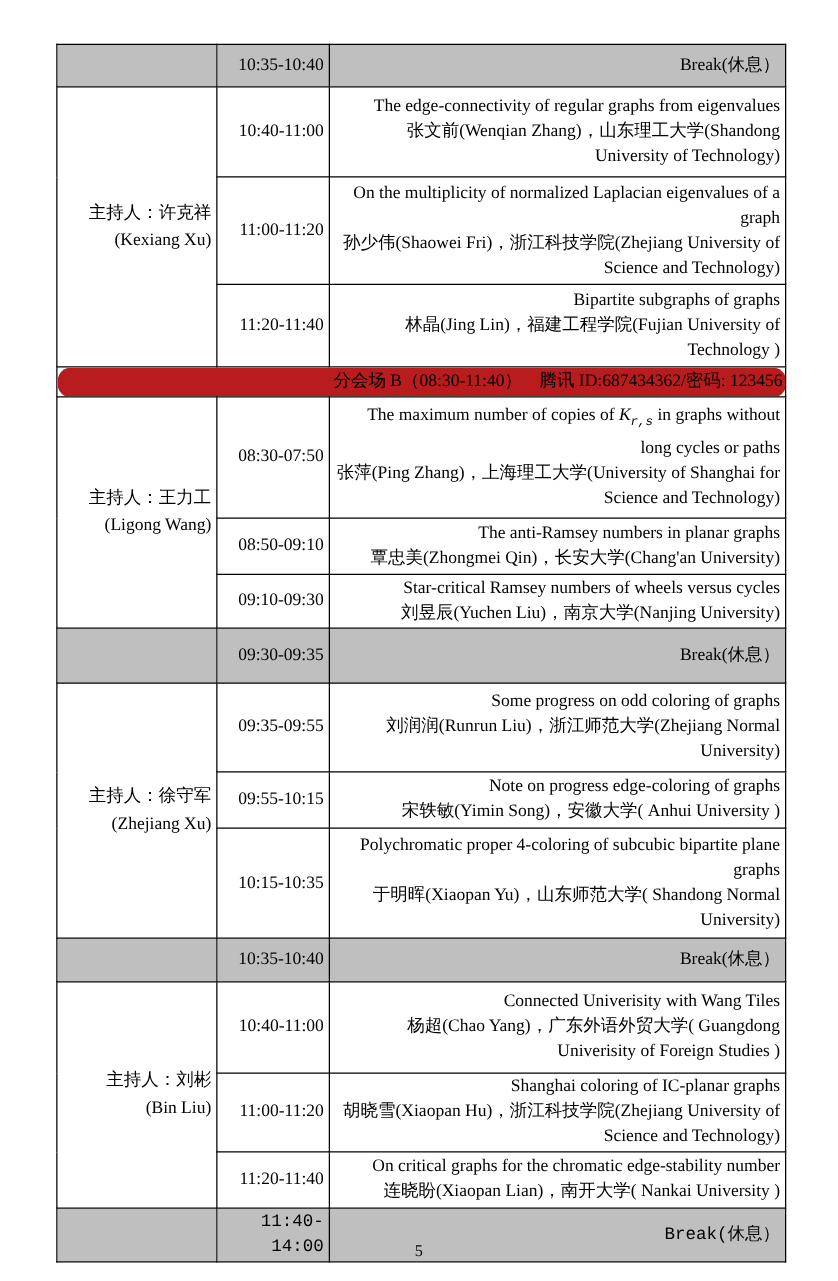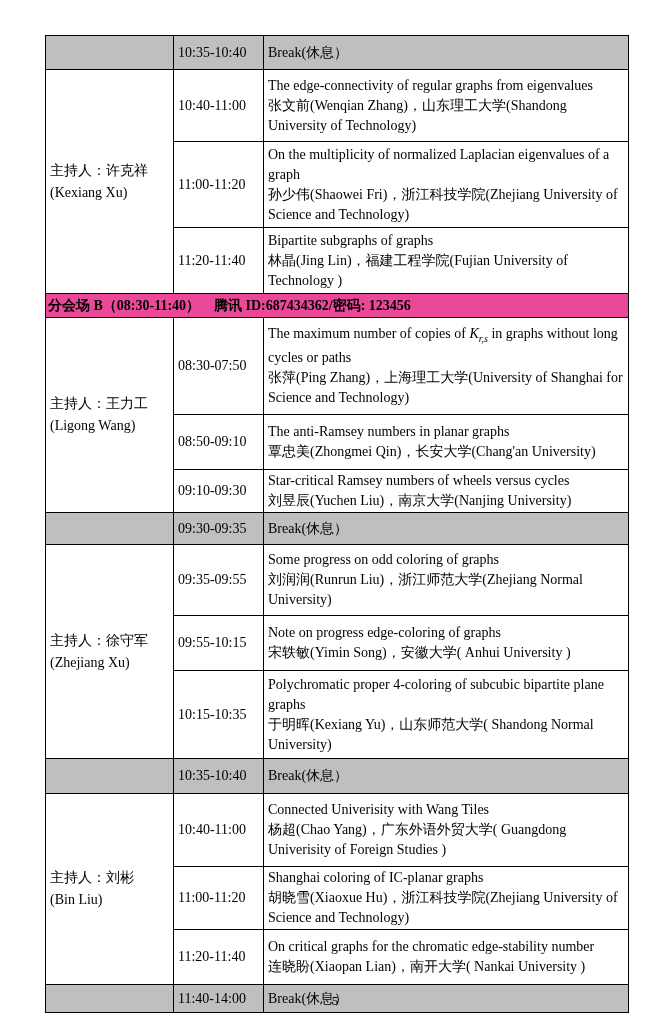--- a/index.html
+++ b/index.html
@@ -24,42 +24,43 @@
     border-collapse: collapse;
     table-layout: fixed;
   }
   col.c-chair   { width: 128px; }
   col.c-time    { width: 90px;  }
   col.c-content { width: 365px; }
   td {
     border: 1px solid #000000;
     font-size: 14px;
     line-height: 20px;
-    text-align: left;
+    text-align: right;
     vertical-align: middle;
     padding: 1px 4px;
     overflow: hidden;
     word-wrap: break-word;
   }
   tr.break-row td { background: #bfbfbf; }
   tr.banner-row td {
-    background: #ec4899;
-    font-weight: bold;
+    background: #b91c1c;
+    font-weight: normal;
     padding: 1px 2px;
     white-space: pre-wrap;
+    border-radius: 11px;
   }
   .authors .b { font-weight: normal; }
   .mvar { font-style: italic; font-family: "Liberation Serif", "DejaVu Serif", serif; }
-  .msub { font-style: italic; font-size: 10px; }
+  .msub { font-style: italic; font-size: 10px; font-family: Liberation Mono, monospace; }
   .chair-cell div { line-height: 22px; }
   .rh34 { height: 34px; } .rh72 { height: 72px; } .rh86 { height: 86px; }
   .rh66 { height: 66px; } .rh24 { height: 24px; } .rh97 { height: 97px; }
-  .rh45 { height: 55px; } .rh42 { height: 42px; } .rh36 { height: 32px; }
+  .rh45 { height: 45px; } .rh42 { height: 42px; } .rh36 { height: 44px; }
   .rh71 { height: 71px; } .rh88 { height: 88px; } .rh35 { height: 35px; }
-  .rh73 { height: 73px; } .rh63 { height: 63px; } .rh40 { height: 28px; }
+  .rh73 { height: 73px; } .rh63 { height: 63px; } .rh40 { height: 28px; font-family: Liberation Mono, monospace; }
   .page-number {
     position: absolute;
     left: 0;
     right: 0;
     top: 993px;
     text-align: center;
     font-size: 13px;
     line-height: 16px;
   }
 </style>
@@ -158,21 +159,21 @@
       <td>09:55-10:15</td>
       <td>
         <div class="title">Note on progress edge-coloring of graphs</div>
         <div class="authors"><span class="b">宋轶敏(Yimin Song)</span><span>，安徽大学( Anhui University )</span></div>
       </td>
     </tr>
     <tr class="rh88">
       <td>10:15-10:35</td>
       <td>
         <div class="title">Polychromatic proper 4-coloring of subcubic bipartite plane graphs</div>
-        <div class="authors"><span class="b">于明晖(Kexiang Yu)</span><span>，山东师范大学( Shandong Normal University)</span></div>
+        <div class="authors"><span class="b">于明晖(Xiaopan Yu)</span><span>，山东师范大学( Shandong Normal University)</span></div>
       </td>
     </tr>
 
     <tr class="break-row rh35">
       <td></td>
       <td>10:35-10:40</td>
       <td>Break(休息）</td>
     </tr>
 
     <tr class="rh73">
@@ -183,21 +184,21 @@
       <td>10:40-11:00</td>
       <td>
         <div class="title">Connected Univerisity with Wang Tiles</div>
         <div class="authors"><span class="b">杨超(Chao Yang)</span><span>，广东外语外贸大学( Guangdong Univerisity of Foreign Studies )</span></div>
       </td>
     </tr>
     <tr class="rh63">
       <td>11:00-11:20</td>
       <td>
         <div class="title">Shanghai coloring of IC-planar graphs</div>
-        <div class="authors"><span class="b">胡晓雪(Xiaoxue Hu)</span><span>，浙江科技学院(Zhejiang University of Science and Technology)</span></div>
+        <div class="authors"><span class="b">胡晓雪(Xiaopan Hu)</span><span>，浙江科技学院(Zhejiang University of Science and Technology)</span></div>
       </td>
     </tr>
     <tr class="rh45">
       <td>11:20-11:40</td>
       <td>
         <div class="title">On critical graphs for the chromatic edge-stability number</div>
         <div class="authors"><span class="b">连晓盼(Xiaopan Lian)</span><span>，南开大学( Nankai University )</span></div>
       </td>
     </tr>
 

